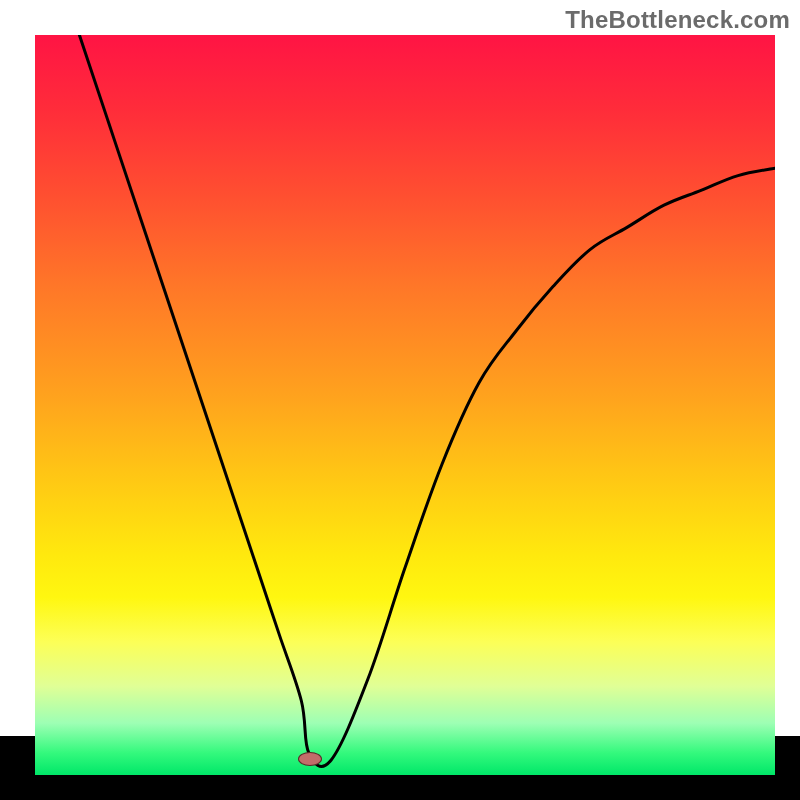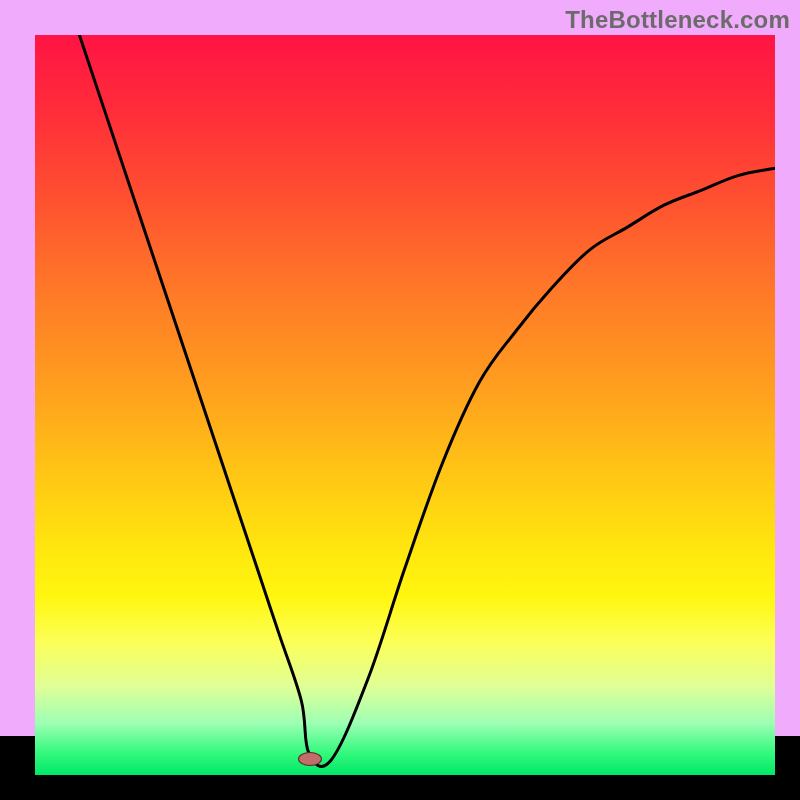--- a/index.html
+++ b/index.html
@@ -1,20 +1,20 @@
 <!DOCTYPE html>
 <html><head>
 <meta charset="utf-8">
 <style>
   * { margin: 0; padding: 0; box-sizing: border-box; }
   html, body { width: 800px; height: 800px; overflow: hidden; background: #000; }
   .frame {
     width: 800px;
     height: 736px;
-    background: #f0abfc;
+    background: #ffffff;
     position: relative;
   }
   .watermark {
     position: absolute;
     top: 6px;
     right: 10px;
     font-family: Arial, Helvetica, sans-serif;
     font-size: 24px;
     font-weight: 600;
     color: #6b6b6b;

